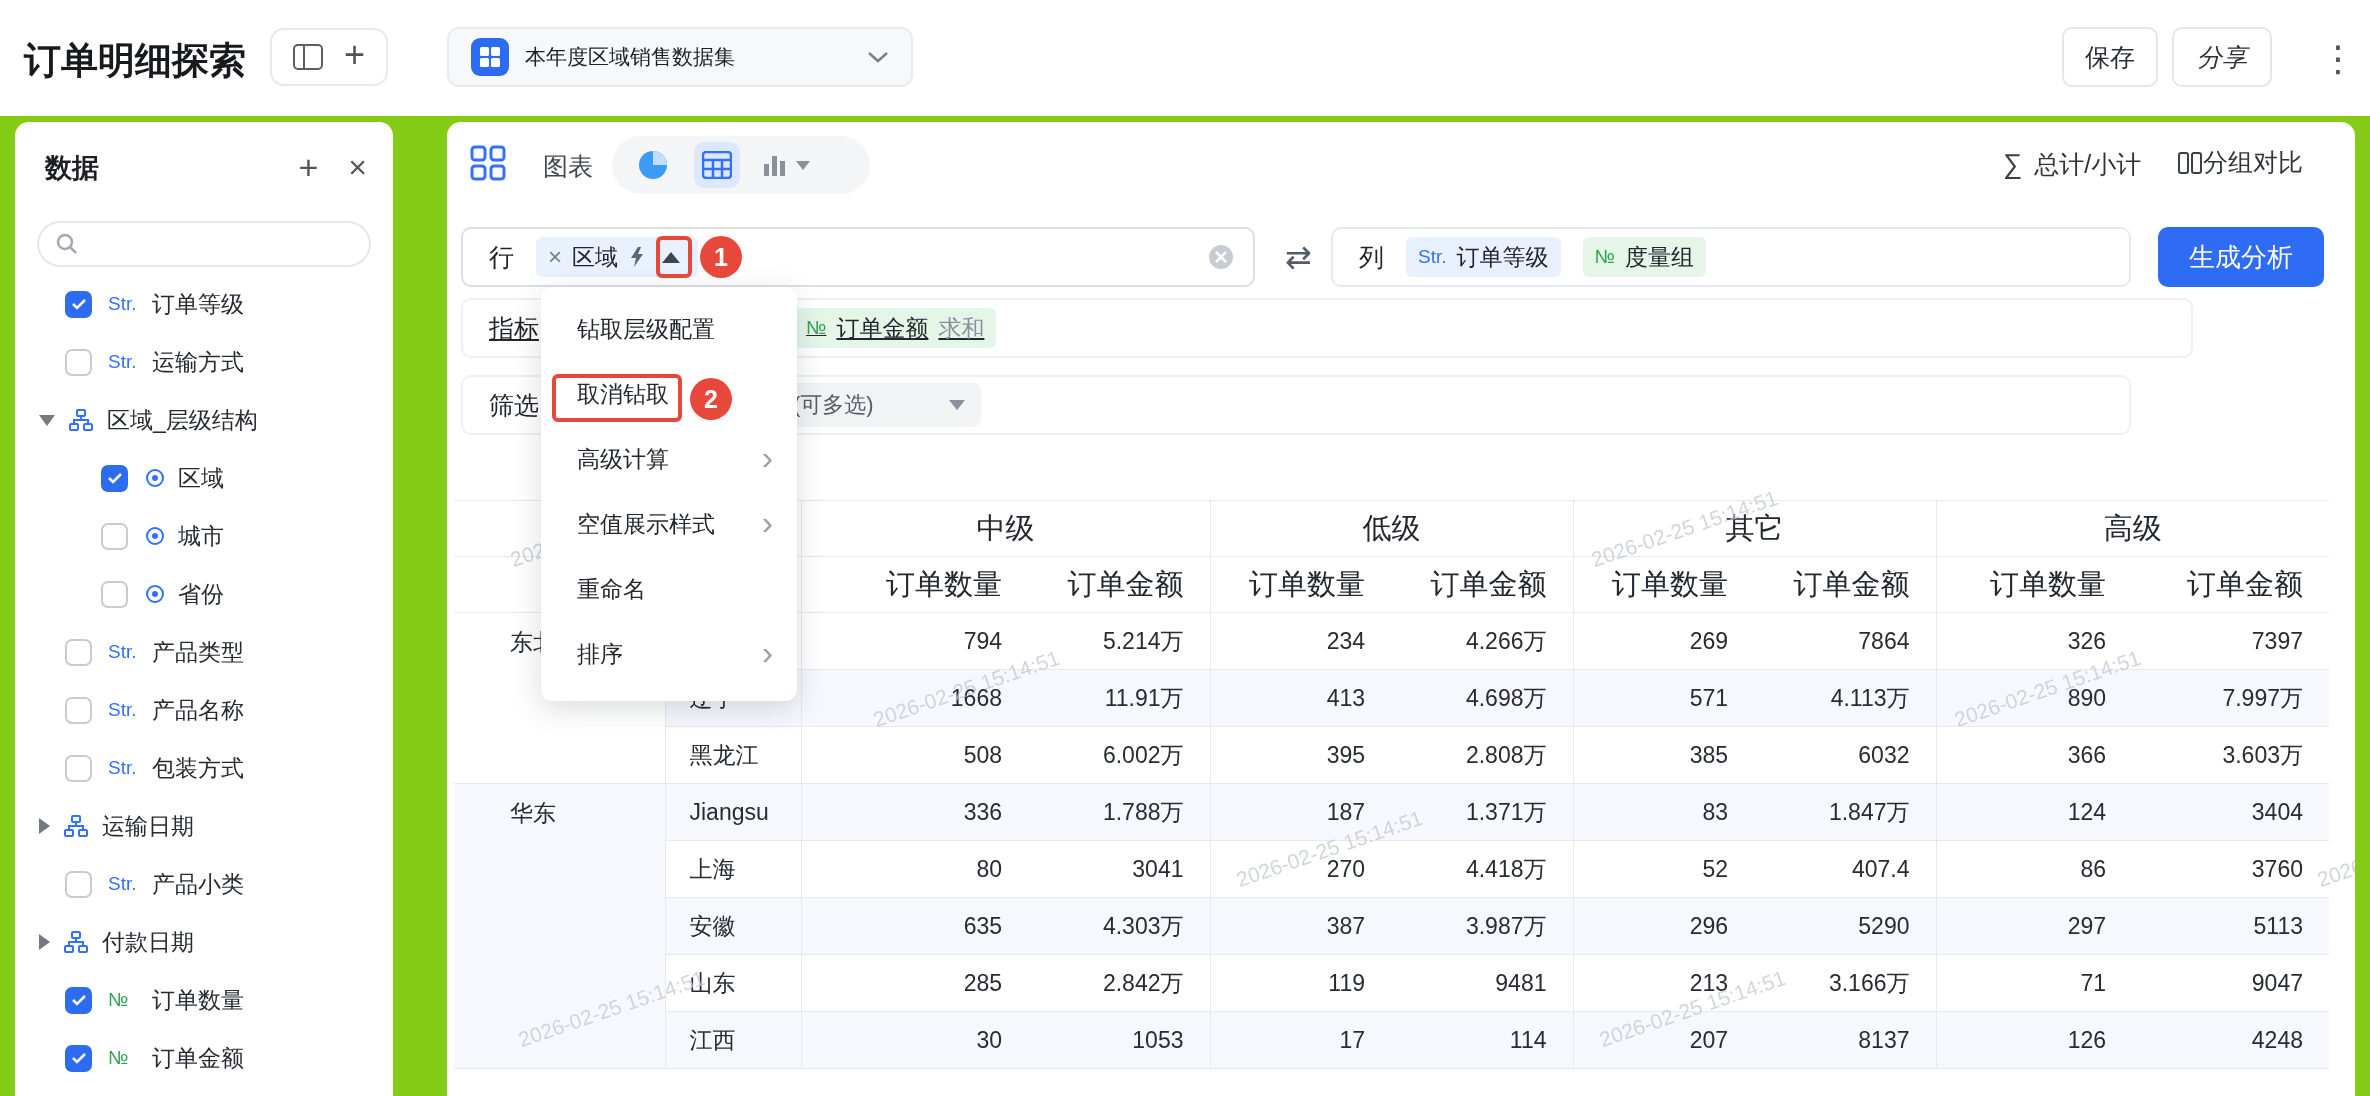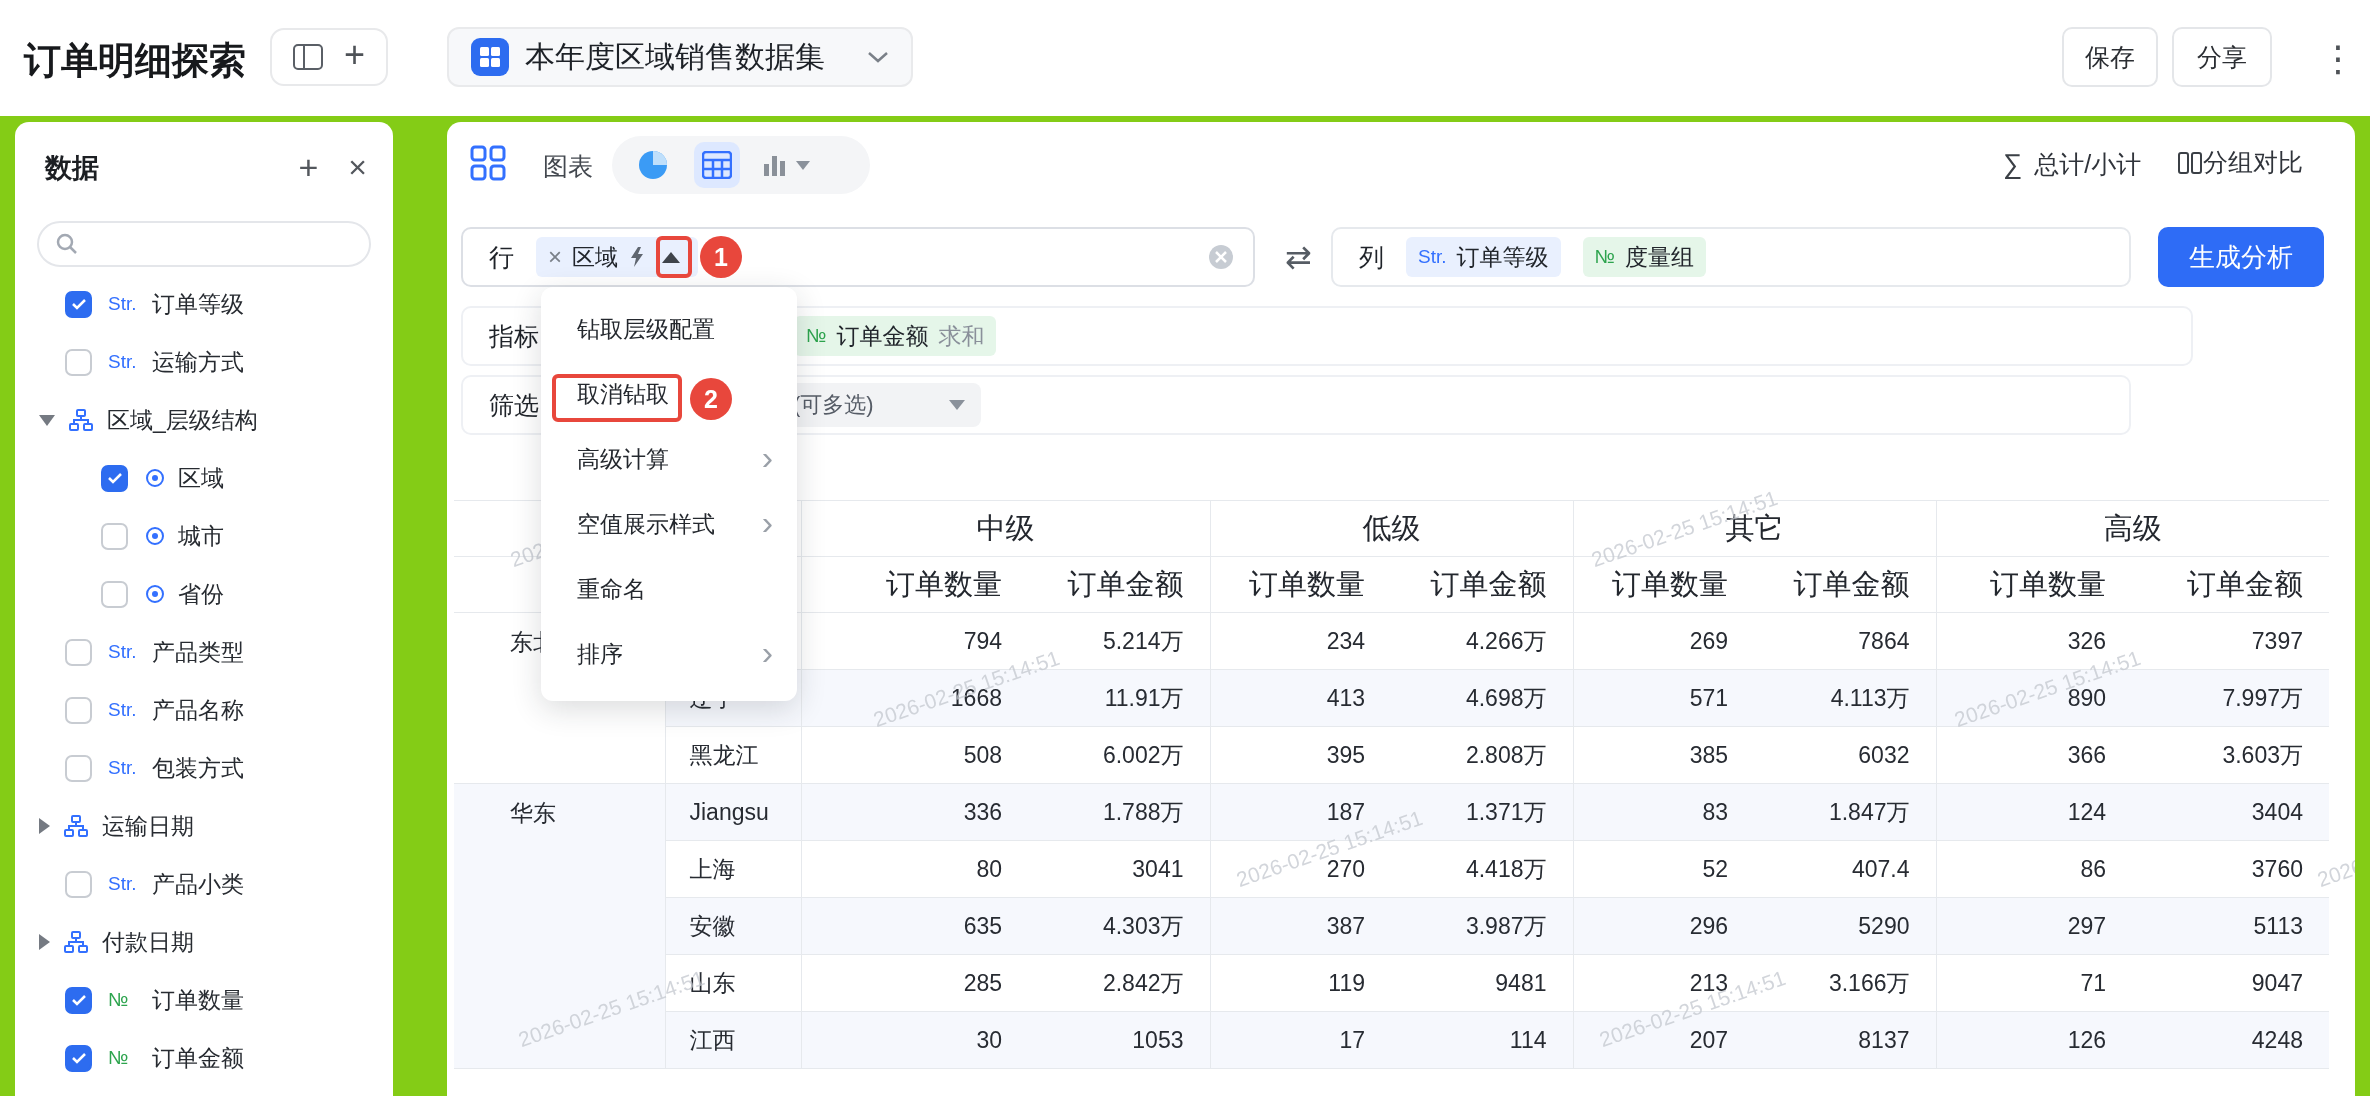--- a/index.html
+++ b/index.html
@@ -7,27 +7,27 @@
          font-family:"Liberation Sans","DejaVu Sans",sans-serif;color:#23272e;}
   
   .topbar{position:absolute;left:0;top:0;width:2370px;height:116px;background:#fff;}
   .page-title{position:absolute;left:24px;top:36px;font-size:37px;font-weight:700;color:#17191c;}
   .tb-icon-group{position:absolute;left:270px;top:28px;width:118px;height:58px;border:2px solid #e8e9eb;
                  border-radius:14px;display:flex;align-items:center;justify-content:space-evenly;box-sizing:border-box;background:#fff;}
   .tb-plus{font-size:36px;color:#4e5257;line-height:1;margin-top:-4px;}
   .dataset-pill{position:absolute;left:447px;top:27px;width:466px;height:60px;background:#f7f8fa;border:2px solid #e9eaec;
                 border-radius:12px;display:flex;align-items:center;gap:16px;padding:0 22px;box-sizing:border-box;cursor:pointer;}
   .ds-icon{width:38px;height:38px;border-radius:9px;background:#2d6cf0;display:flex;align-items:center;justify-content:center;flex:0 0 auto;}
-  .ds-label{font-size:30px;color:#1d2127;}
+  .ds-label{font-size:21px;color:#1d2127;}
   .ds-caret{margin-left:auto;display:flex;}
   .btn{position:absolute;top:27px;height:60px;background:#fff;border:2px solid #e4e6e9;border-radius:10px;
        font-size:25px;color:#2b2e33;display:flex;align-items:center;justify-content:center;box-sizing:border-box;
        font-family:inherit;cursor:pointer;}
   .btn.save{left:2062px;width:96px;}
-  .btn.share{left:2172px;width:100px;}
+  .btn.share{left:2172px;width:100px;font-style:italic;}
   .kebab{position:absolute;left:2320px;top:38px;font-size:36px;color:#4e5257;cursor:pointer;}
   
   .sidebar{position:absolute;left:15px;top:122px;width:378px;height:1000px;background:#fff;border-radius:14px;}
   .sb-head{position:absolute;top:26px;left:30px;right:26px;display:flex;align-items:center;}
   .sb-title{font-size:27px;font-weight:700;color:#1c1f23;}
   .sb-plus{margin-left:auto;font-size:34px;color:#53575d;cursor:pointer;}
   .sb-close{margin-left:30px;font-size:32px;color:#53575d;cursor:pointer;}
   .sb-search{position:absolute;top:99px;left:22px;right:22px;height:46px;border:2px solid #e4e6ea;border-radius:24px;
              display:flex;align-items:center;padding:0 16px;gap:10px;box-sizing:border-box;}
   .sb-search input{border:none;outline:none;flex:1;font-size:22px;font-family:inherit;background:transparent;}
@@ -58,21 +58,21 @@
   .seg-bar{margin-left:22px;display:flex;cursor:pointer;}
   .seg-caret{margin-left:8px;width:0;height:0;border-left:7px solid transparent;border-right:7px solid transparent;
              border-top:9px solid #8a919b;}
   .totals{position:absolute;left:1556px;top:26px;font-size:25px;color:#30343b;display:flex;gap:12px;align-items:center;cursor:pointer;}
   .sigma{font-size:27px;color:#3b4046;}
   .groupcmp{position:absolute;left:1730px;top:24px;font-size:25px;color:#30343b;display:flex;gap:0;align-items:center;cursor:pointer;}
   .well{position:absolute;background:#fff;border:2px solid #dcdfe5;border-radius:10px;display:flex;align-items:center;box-sizing:border-box;}
   .well-label{font-size:25px;color:#1f2329;margin-left:26px;flex:0 0 auto;}
   .row-well{left:14px;top:105px;width:794px;height:60px;}
   .col-well{left:884px;top:105px;width:800px;height:60px;border-color:#e6e9ed;}
-  .metric-well{left:14px;top:184px;width:1732px;height:60px;border-color:#eef0f4;}
+  .metric-well{left:14px;top:176px;width:1732px;height:60px;border-color:#eef0f4;text-decoration:underline;}
   .filter-well{left:14px;top:253px;width:1670px;height:60px;border-color:#eef0f4;}
   .chip{display:flex;align-items:center;height:40px;border-radius:6px;padding:0 12px;margin-left:22px;gap:10px;flex:0 0 auto;}
   .chip.bluec{background:#e9f0fe;}
   .chip.green{background:#e5f6e9;}
   .chip-x{font-size:24px;color:#7a8089;line-height:1;cursor:pointer;}
   .chip-label{font-size:23px;color:#22262c;white-space:nowrap;}
   .chip-agg{font-size:23px;color:#8a909a;}
   .pfx{font-size:19px;}
   .pfx.b{color:#3370ff;}
   .pfx.g{color:#2da44e;}

